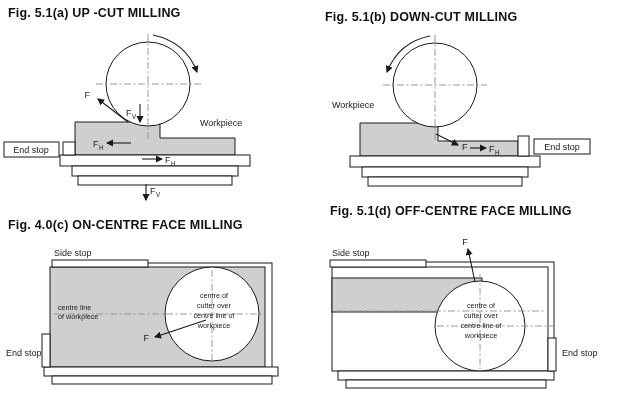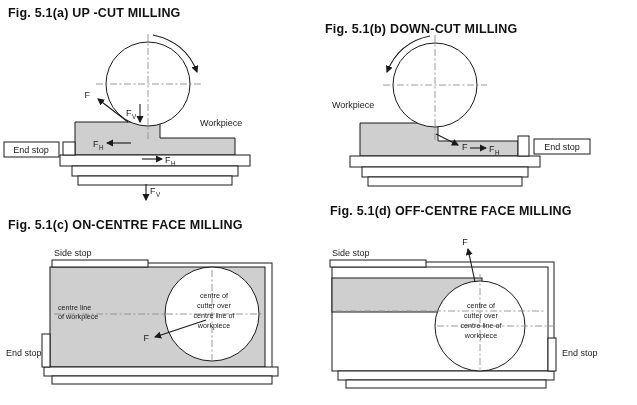--- a/index.html
+++ b/index.html
@@ -21,22 +21,22 @@
   .gray{fill:#cfcfcf;stroke:#1a1a1a;stroke-width:1;}
   .dash{stroke:#8f8f8f;stroke-width:0.9;stroke-dasharray:7 2.5 2 2.5;fill:none;}
   .arr{stroke:#1a1a1a;stroke-width:1.1;fill:none;marker-end:url(#ah);}
 </style>
 </head>
 <body>
 
 <div id="figure">
 
   <div class="title" style="left:8px;top:6px">Fig. 5.1(a) UP -CUT MILLING</div>
-  <div class="title" style="left:325px;top:22px">Fig. 5.1(b) DOWN-CUT MILLING</div>
-  <div class="title" style="left:8px;top:218px">Fig. 5.1(c) ON-CENTRE FACE MILLING</div>
+  <div class="title" style="left:325px;top:10px">Fig. 5.1(b) DOWN-CUT MILLING</div>
+  <div class="title" style="left:8px;top:218px">Fig. 4.0(c) ON-CENTRE FACE MILLING</div>
   <div class="title" style="left:330px;top:204px">Fig. 5.1(d) OFF-CENTRE FACE MILLING</div>
 
   <svg class="panel" style="left:0;top:22px" width="318" height="192" viewBox="0 0 318 192">
     <defs>
       <marker id="ah" viewBox="0 0 10 10" refX="8.5" refY="5" markerWidth="6.5" markerHeight="6.5" orient="auto">
         <path d="M0,0 L10,5 L0,10 z" fill="#1a1a1a"></path>
       </marker>
     </defs>
 
     <polygon class="gray" points="75,100 160,100 160,116 235,116 235,133 75,133"></polygon>

